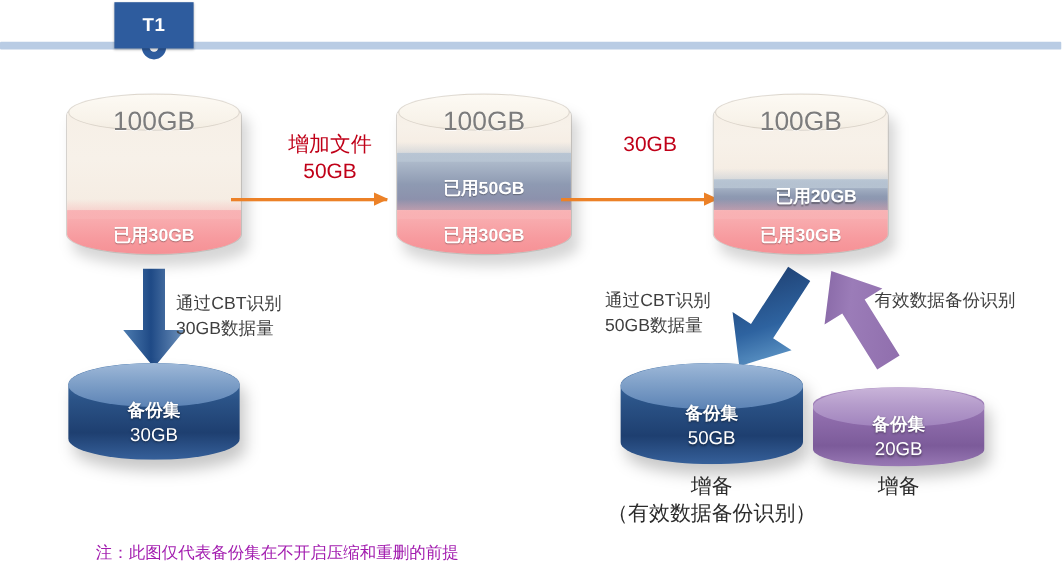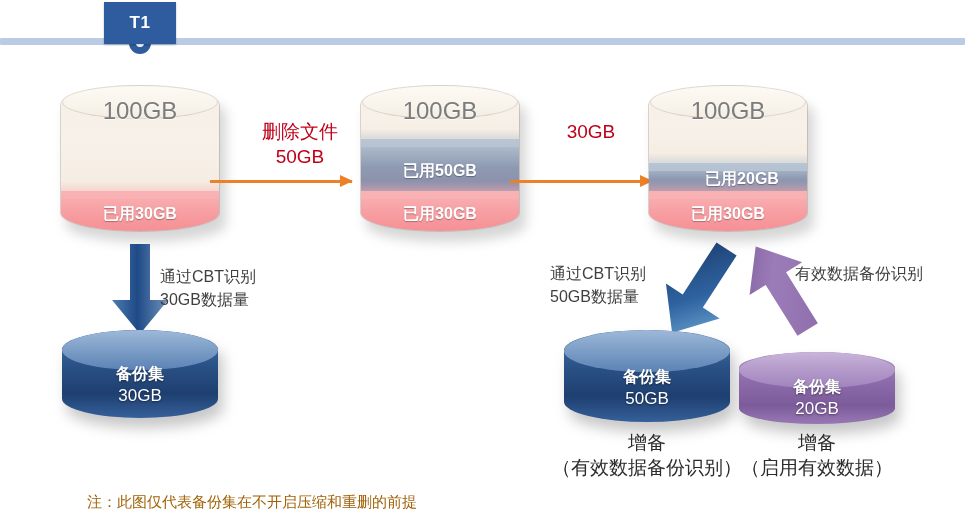--- a/index.html
+++ b/index.html
@@ -140,21 +140,21 @@
 
   
   .note{
     position:absolute;color:#3f3f3f;font-size:16px;line-height:23px;white-space:nowrap;
   }
   .caption{
     position:absolute;text-align:center;color:#2b2b2b;
     font-size:19px;line-height:25px;white-space:nowrap;
   }
   .footnote{
-    position:absolute;color:#a16207;font-size:15px;white-space:nowrap;
+    position:absolute;color:#a21caf;font-size:15px;white-space:nowrap;
   }
 </style>
 </head>
 <body>
 
 <div class="stage">
 
   <div class="timeline-bar"></div>
 
   <div class="tmark" style="left:104px;top:2px;width:72px;height:52px;">
@@ -170,21 +170,21 @@
       <div class="seg seg-empty" style="top:0;height:104px;"></div>
       <div class="seg seg-pink" style="top:104px;height:44px;"></div>
       <div class="blend" style="top:94px;background:linear-gradient(to bottom,rgba(249,179,181,0) 0%,rgba(249,179,181,.75) 100%);"></div>
     </div>
     <div class="cap"></div>
     <div class="lbl-top" style="top:11px;">100GB</div>
     <div class="lbl" style="top:118px;">已用30GB</div>
   </div>
 
   <div class="oarrow-label" style="left:224px;top:119px;width:152px;">
-    <div>删除文件</div>
+    <div>增加文件</div>
     <div>50GB</div>
   </div>
   <div class="oarrow" style="left:210px;top:180px;width:142px;"></div>
 
   <div class="cyl" style="left:360px;top:86px;width:160px;height:146px;">
     <div class="shadow"></div>
     <div class="body">
       <div class="seg seg-empty" style="top:0;height:52px;"></div>
       <div class="seg seg-blue" style="top:52px;height:52px;"></div>
       <div class="seg seg-pink" style="top:104px;height:44px;"></div>
@@ -310,18 +310,17 @@
       <div class="dtop" style="height:36px;"></div>
     </div>
     <div class="dlabel" style="top:24px;">
       <div>备份集</div>
       <div class="sz">20GB</div>
     </div>
   </div>
 
   <div class="caption" style="left:717px;top:430px;width:200px;">
     <div>增备</div>
-    <div class="small">（启用有效数据）</div>
   </div>
 
   <div class="footnote" style="left:87px;top:493px;">注：此图仅代表备份集在不开启压缩和重删的前提</div>
 
 </div>
 
 </body></html>

